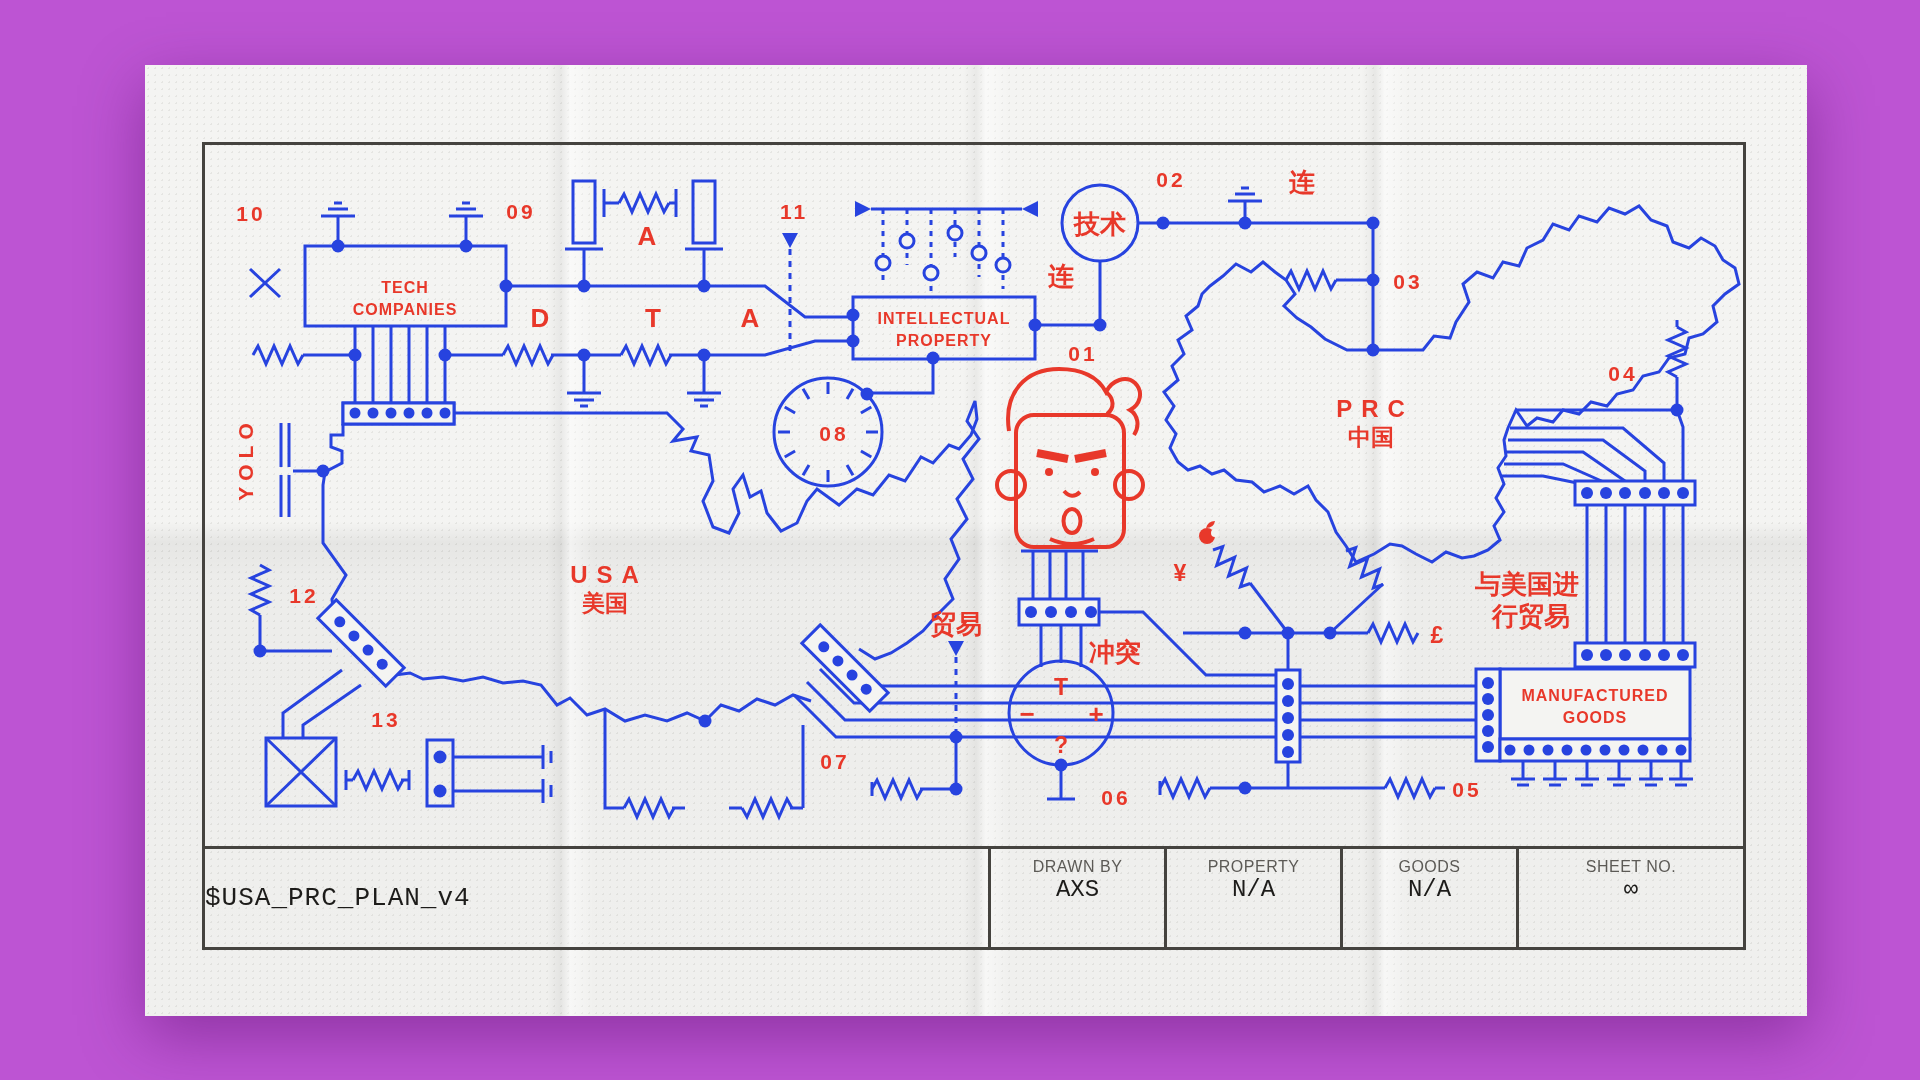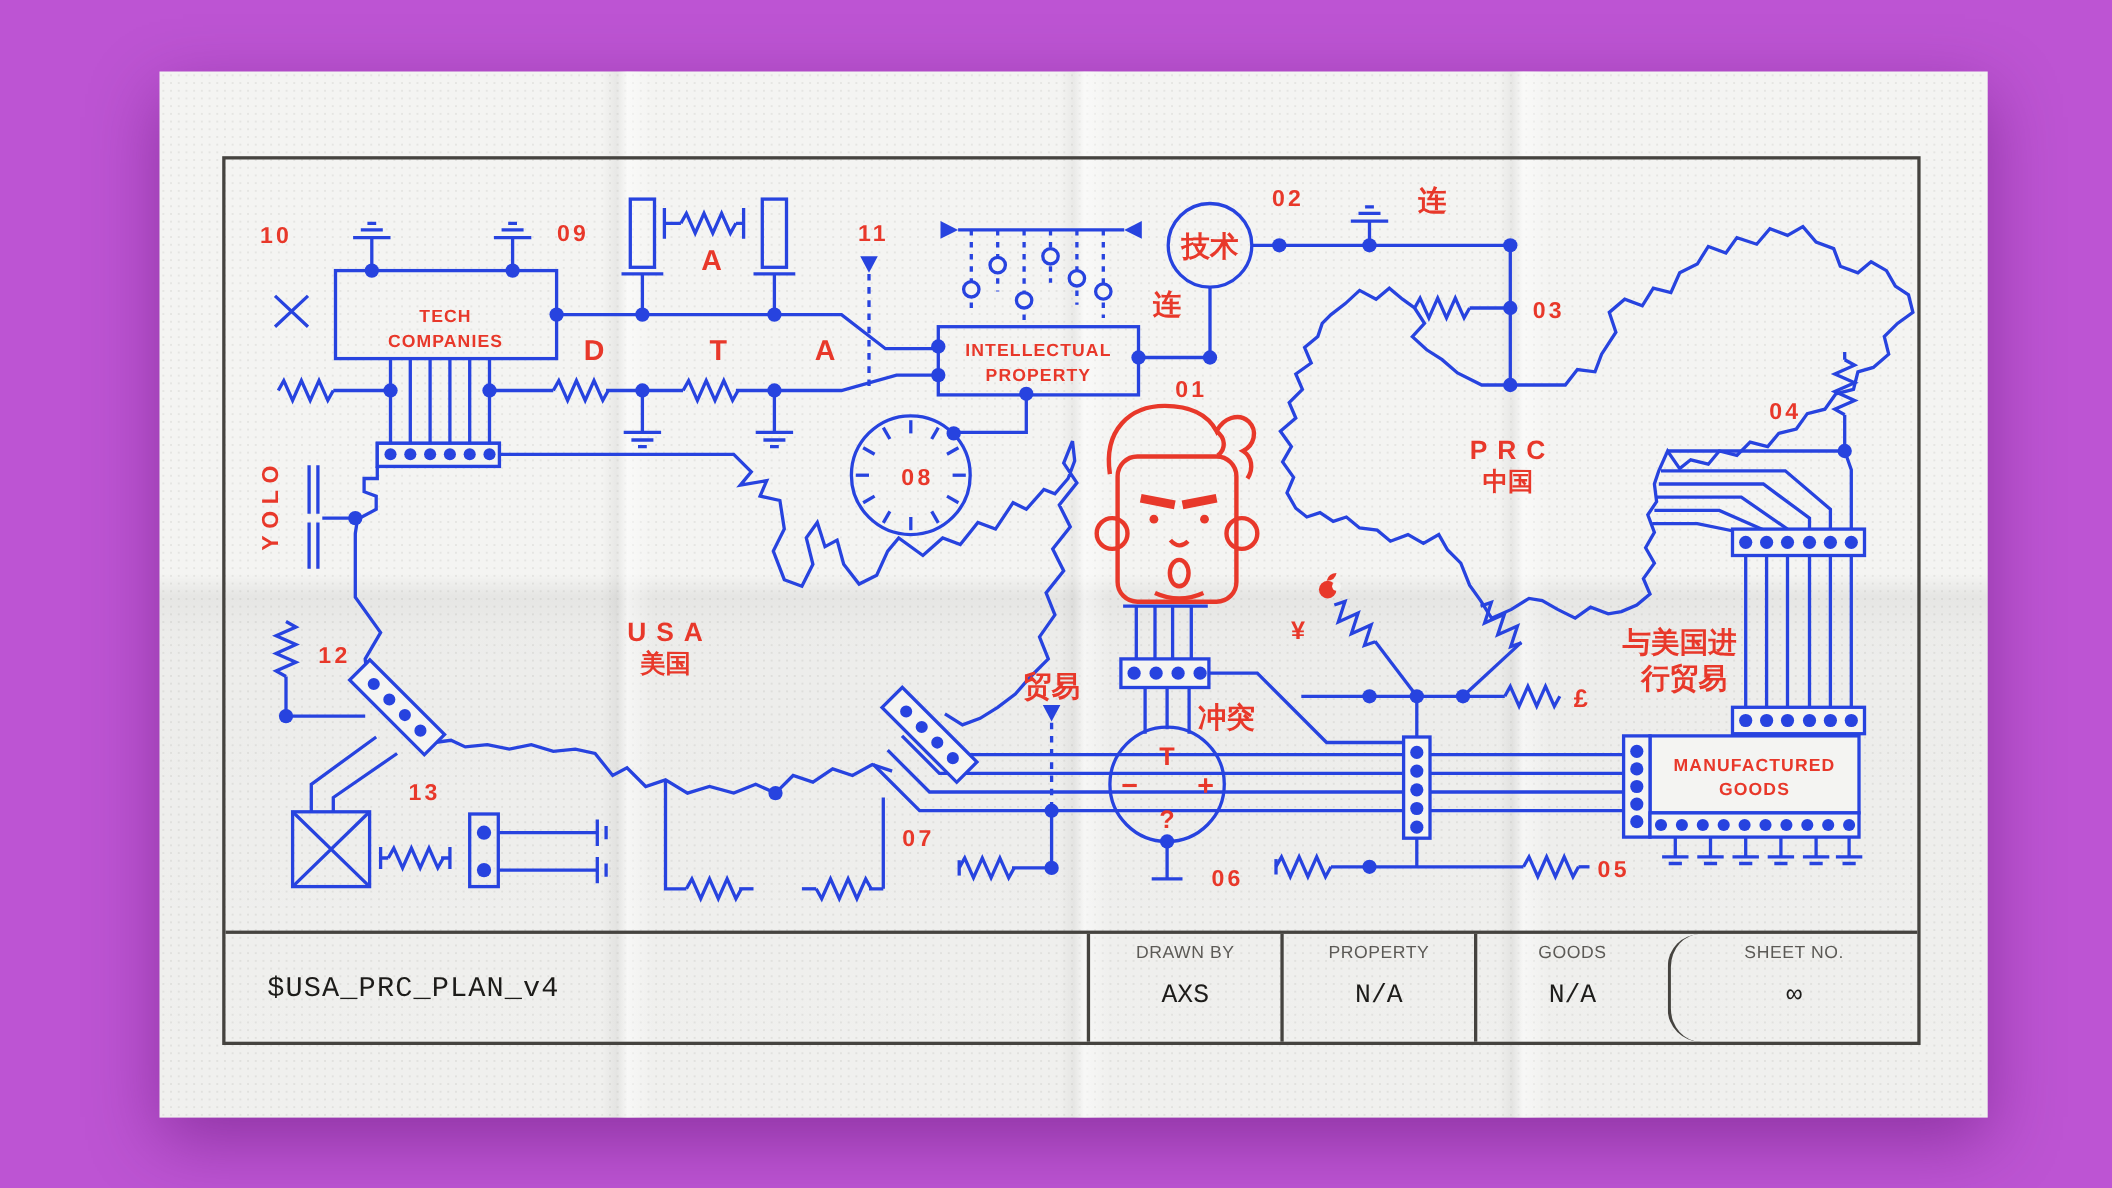--- a/index.html
+++ b/index.html
@@ -26,26 +26,26 @@
   .rd{fill:#e8382a;stroke:none;}
   text{font-family:"Liberation Sans",sans-serif;}
   .rl{fill:#e8382a;font-weight:bold;font-size:21px;letter-spacing:3px;text-anchor:middle;}
   .bx{fill:#e8382a;font-weight:bold;font-size:16px;letter-spacing:1px;text-anchor:middle;}
   .cn{fill:#e8382a;font-weight:bold;font-size:26px;text-anchor:middle;}
   .lt{fill:#e8382a;font-weight:bold;font-size:26px;text-anchor:middle;}
   .sym{fill:#e8382a;font-weight:bold;font-size:26px;text-anchor:middle;}
   
   .titlebar{position:absolute;left:0;bottom:0;width:100%;height:101px;border-top:3px solid #45433f;
             box-sizing:border-box;display:flex;}
-  .tb-name{width:783px;display:flex;align-items:center;padding-left:38px;box-sizing:border-box;
+  .tb-name{width:783px;display:flex;align-items:center;box-sizing:border-box;
            font-family:"Liberation Mono",monospace;font-size:26px;color:#1d1c1a;letter-spacing:1px;}
   .tb-cell{width:176px;border-left:3px solid #45433f;box-sizing:border-box;position:relative;text-align:center;}
-  .tb-cell:last-child{flex:1;border-radius:30px;}
+  .tb-cell:last-child{flex:1;}
   .tb-label{margin-top:9px;font-size:16px;color:#5c5a56;letter-spacing:.5px;font-stretch:condensed;}
-  .tb-value{margin-top:16px;font-family:"Liberation Mono",monospace;font-size:24px;color:#1d1c1a;}
+  .tb-value{font-family:"Liberation Mono",monospace;font-size:24px;color:#1d1c1a;}
 </style>
 </head>
 <body>
 
 <div class="stage">
  <div class="paper">
   <div class="grid"></div>
   <div class="fold-h"></div>
   <div class="fold-v"></div>
 

